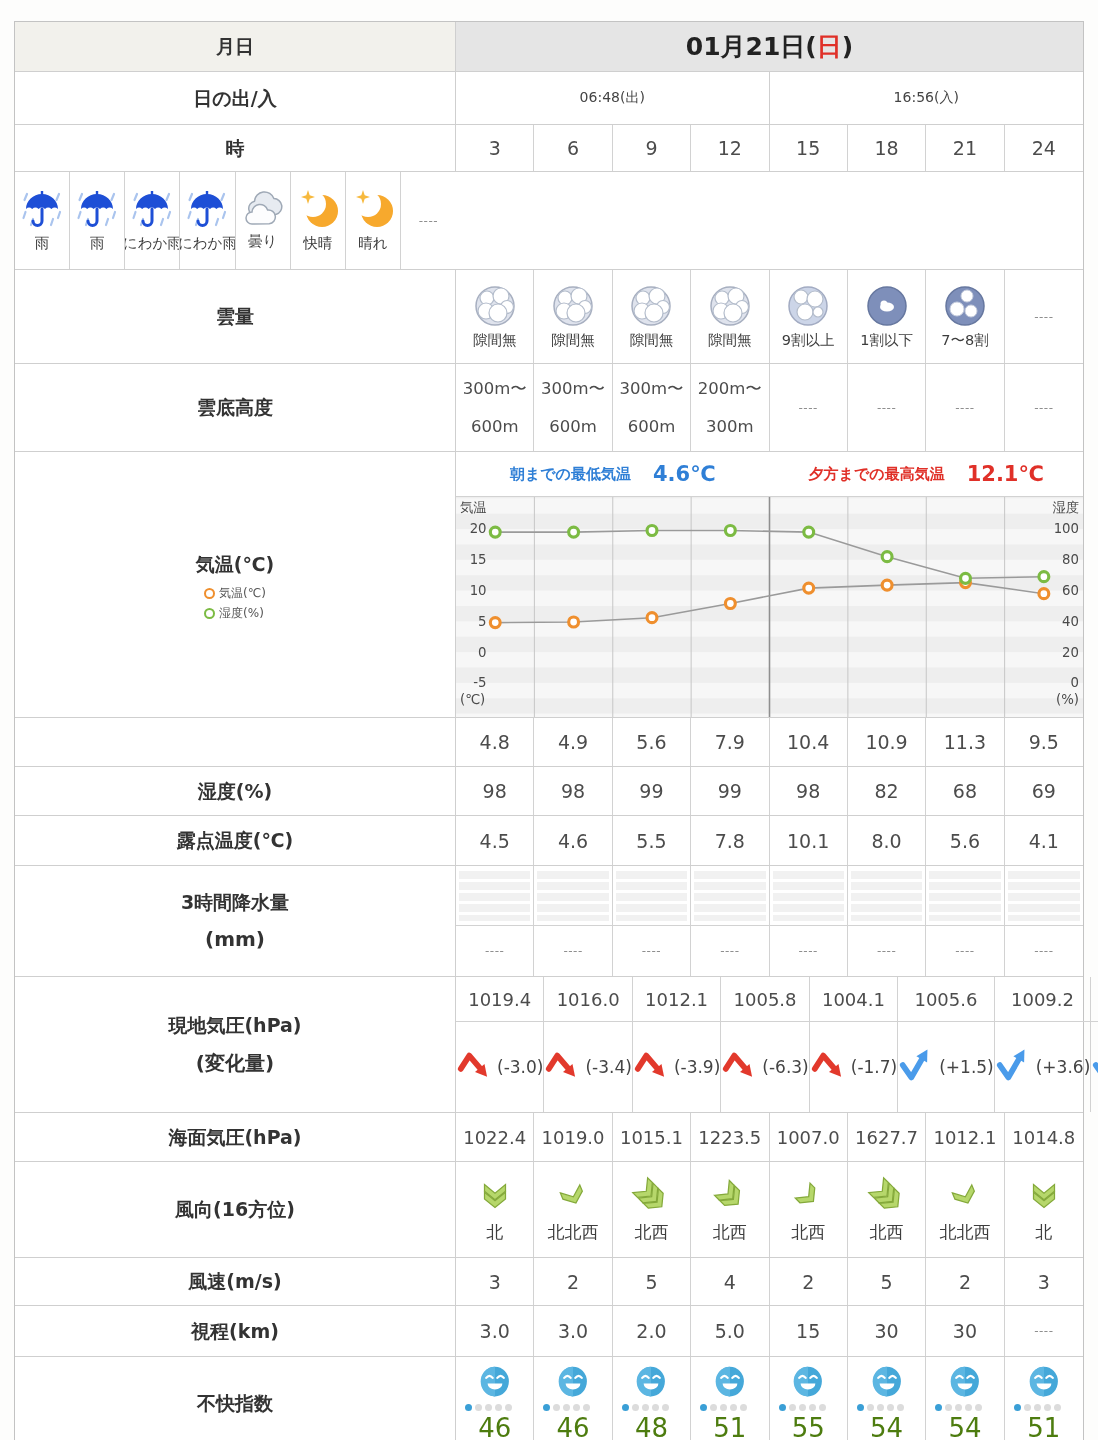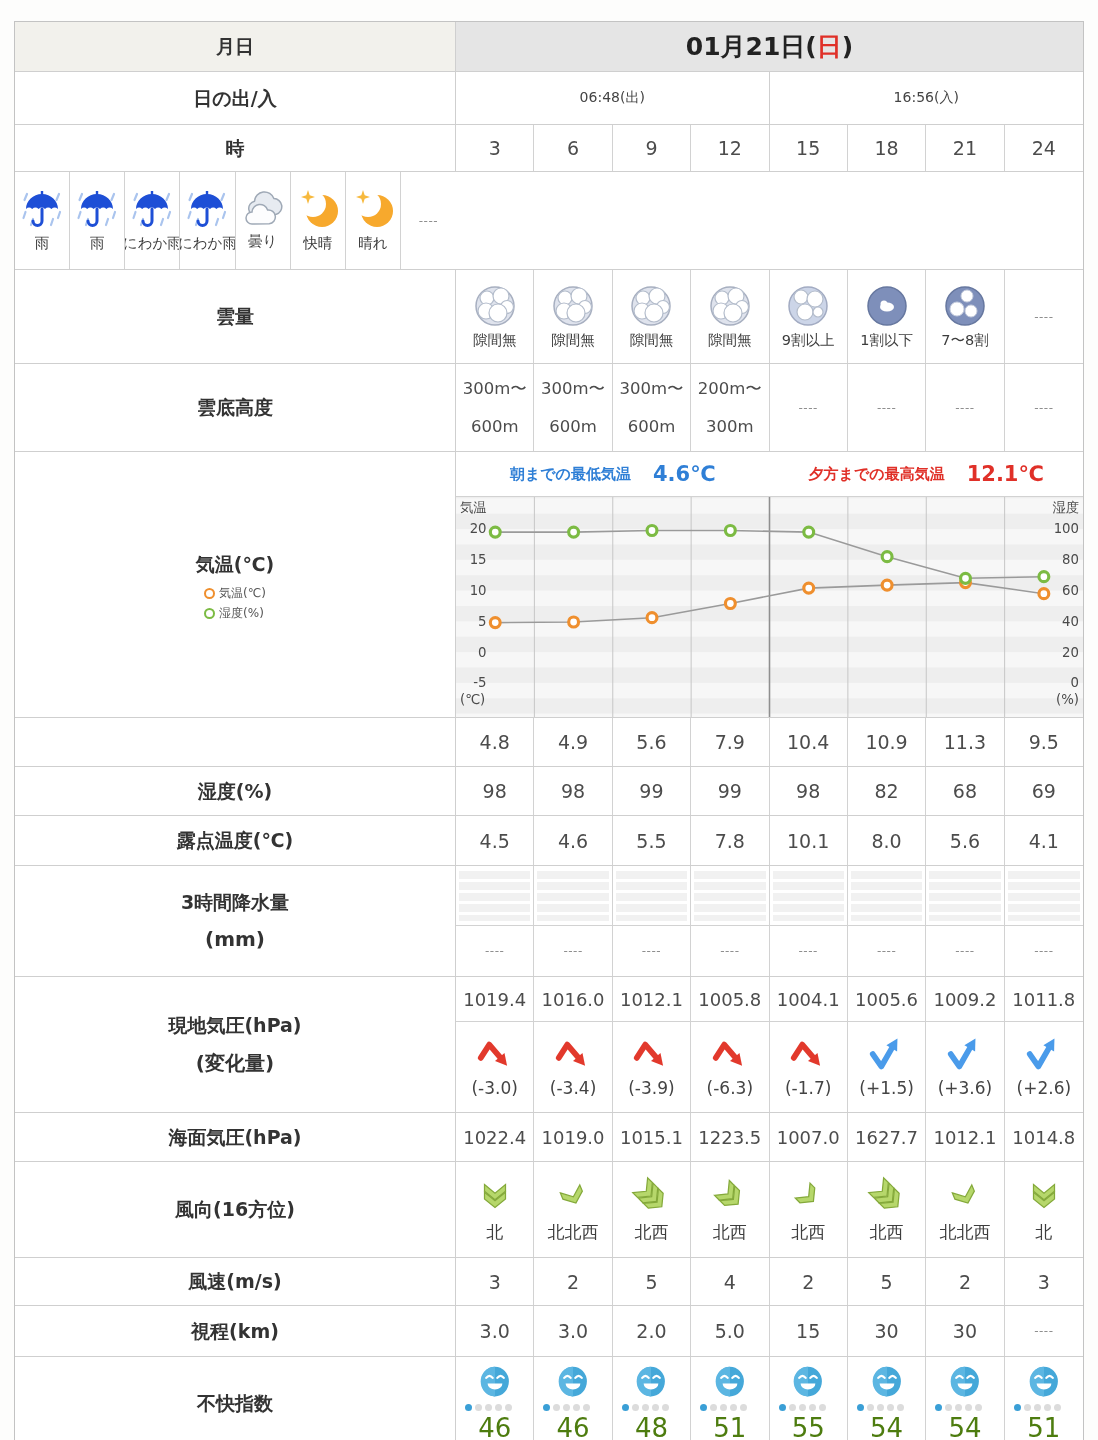--- a/index.html
+++ b/index.html
@@ -57,21 +57,21 @@
   .precip-grid{display:grid;grid-template-columns:repeat(8,1fr);grid-template-rows:60px 1fr;}
   .precip-grid .pcell{border-right:1px solid #d2d2d2;border-bottom:1px solid #d2d2d2;padding:5px 3px 4px 3px;}
   .precip-grid .pcell:nth-child(8n){border-right:none;}
   .stripes{width:100%;height:100%;background:repeating-linear-gradient(to bottom,#f1f1f1 0 8px,#ffffff 8px 11px);}
   .precip-grid .vcell{border-right:1px solid #d2d2d2;display:flex;align-items:center;justify-content:center;}
   .precip-grid .vcell:nth-child(8n){border-right:none;}
   
   .plocal-grid{display:grid;grid-template-columns:repeat(8,1fr);grid-template-rows:45px 1fr;}
   .plocal-grid .pv{border-right:1px solid #d2d2d2;border-bottom:1px solid #d2d2d2;display:flex;align-items:center;justify-content:center;font-size:18px;color:#4c4c4c;}
   .plocal-grid .pv:nth-child(8n){border-right:none;}
-  .plocal-grid .pc{border-right:1px solid #d2d2d2;display:flex;flex-direction:column;align-items:center;justify-content:center;gap:3px;}
+  .plocal-grid .pc{border-right:1px solid #d2d2d2;display:flex;flex-direction:row;align-items:center;justify-content:center;gap:3px;}
   .plocal-grid .pc:nth-child(8n){border-right:none;}
   .chg{font-size:17px;color:#444;}
   .lbl-sub{font-size:20px;}
   .psea-num{font-size:18px;color:#4c4c4c;}
   .wind-text{font-size:17px;color:#3d3d3d;margin-top:4px;}
   .dots{display:flex;gap:3px;margin:3px 0 2px 0;align-self:flex-start;margin-left:9px;}
   .dot{width:7px;height:7px;border-radius:50%;}
   .disc-num{font-size:26px;color:#4d7c0f;}
 </style>
 </head>

